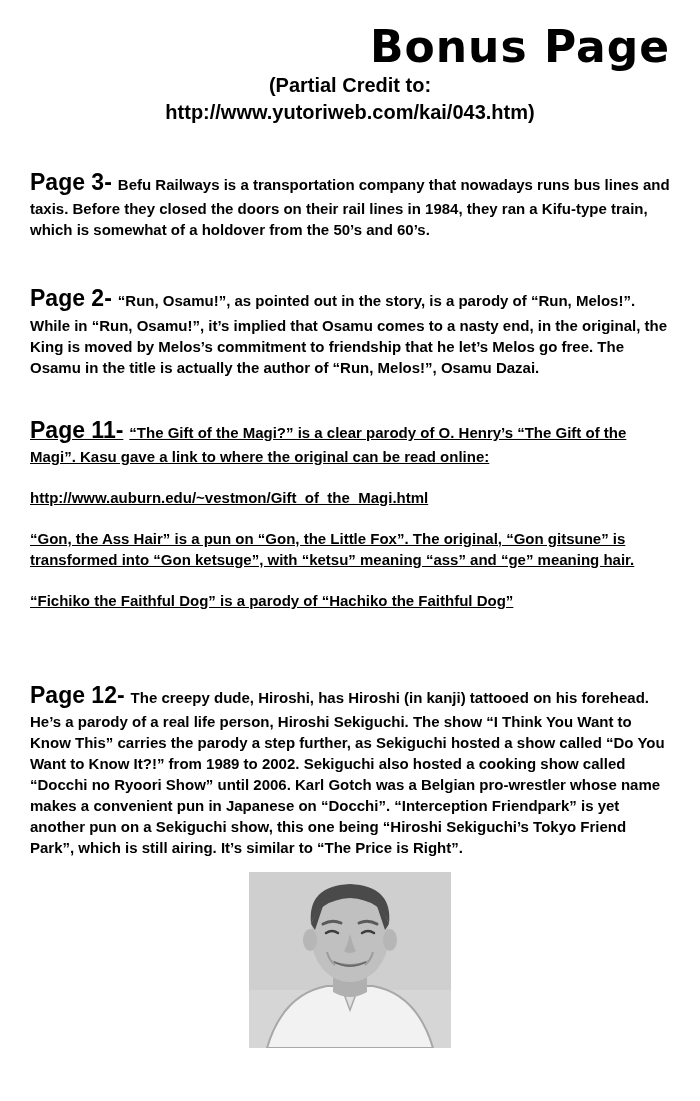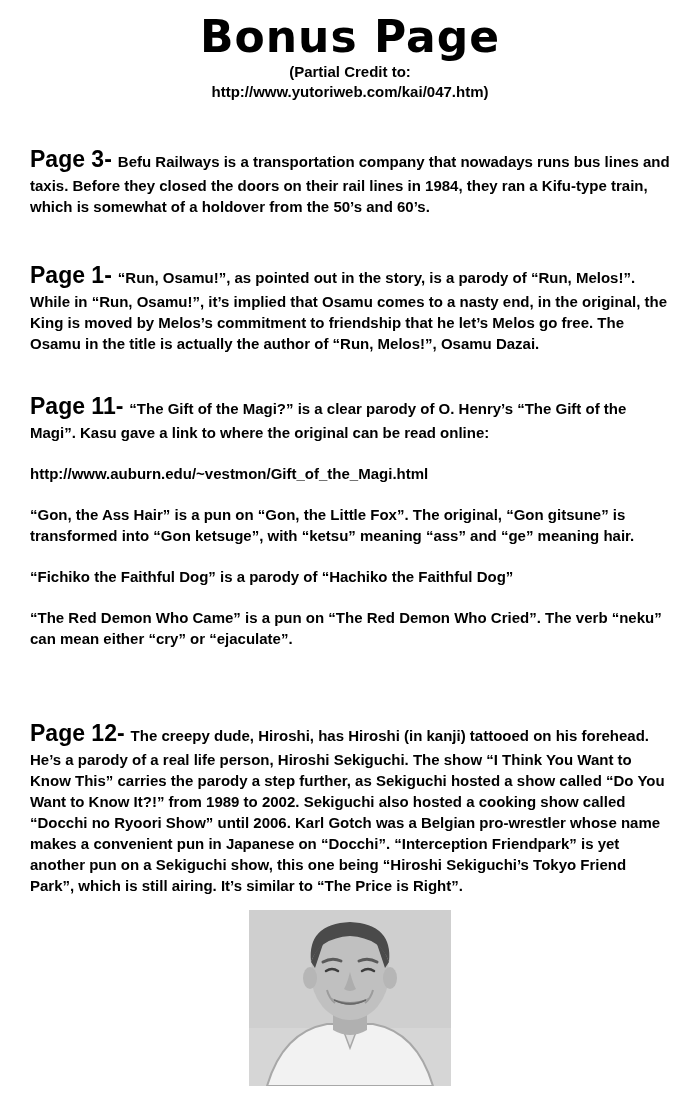--- a/index.html
+++ b/index.html
@@ -16,47 +16,47 @@
     -webkit-font-smoothing: antialiased;
   }
   .page {
     width: 700px;
     min-height: 1101px;
     box-sizing: border-box;
     padding: 10px 30px 20px 30px;
     background: #ffffff;
   }
   .title {
-    text-align: center;
+    text-align: right;
     font-family: "DejaVu Sans", sans-serif;
     font-weight: 800;
     font-size: 44px;
     letter-spacing: 1px;
-    margin: 4px 0 2px 0;
+    margin: 14px 0 2px 0;
     line-height: 1.05;
   }
   .credit {
     text-align: center;
-    font-size: 15px;
+    font-size: 20px;
     font-weight: bold;
     line-height: 1.35;
     margin: 0;
   }
   .section {
     font-size: 15px;
     line-height: 1.4;
     text-align: left;
   }
   .section p {
     margin: 0;
   }
   .sec-5  { margin-top: 20px; }
   .sec-6  { margin-top: 40px; }
   .sec-9  { margin-top: 42px; }
-  .sec-11 { margin-top: 36px; }
+  .sec-11 { margin-top: 36px; text-decoration: underline; }
   .sec-12 { margin-top: 68px; }
   .page-label {
     font-size: 23px;
     font-weight: bold;
     padding-right: 6px;
     vertical-align: baseline;
   }
   .subpara {
     margin-top: 20px !important;
   }
@@ -73,43 +73,42 @@
     filter: grayscale(100%);
   }
 </style>
 </head>
 <body>
 
 <div class="page">
 
   <h1 class="title">Bonus Page</h1>
   <p class="credit">(Partial Credit to:</p>
-  <p class="credit">http://www.yutoriweb.com/kai/047.htm)</p>
+  <p class="credit">http://www.yutoriweb.com/kai/043.htm)</p>
 
 
   <div class="section sec-6">
     <p>
       <span class="page-label">Page 3-</span><span>Befu Railways is a transportation company that nowadays runs bus lines and taxis. Before they closed the doors on their rail lines in 1984, they ran a Kifu-type train, which is somewhat of a holdover from the 50’s and 60’s.</span>
     </p>
   </div>
 
   <div class="section sec-9">
     <p>
-      <span class="page-label">Page 1-</span><span>“Run, Osamu!”, as pointed out in the story, is a parody of “Run, Melos!”. While in “Run, Osamu!”, it’s implied that Osamu comes to a nasty end, in the original, the King is moved by Melos’s commitment to friendship that he let’s Melos go free. The Osamu in the title is actually the author of “Run, Melos!”, Osamu Dazai.</span>
+      <span class="page-label">Page 2-</span><span>“Run, Osamu!”, as pointed out in the story, is a parody of “Run, Melos!”. While in “Run, Osamu!”, it’s implied that Osamu comes to a nasty end, in the original, the King is moved by Melos’s commitment to friendship that he let’s Melos go free. The Osamu in the title is actually the author of “Run, Melos!”, Osamu Dazai.</span>
     </p>
   </div>
 
   <div class="section sec-11">
     <p>
       <span class="page-label">Page 11-</span><span>“The Gift of the Magi?” is a clear parody of O. Henry’s “The Gift of the Magi”. Kasu gave a link to where the original can be read online:</span>
     </p>
     <p class="subpara">http://www.auburn.edu/~vestmon/Gift_of_the_Magi.html</p>
     <p class="subpara">“Gon, the Ass Hair” is a pun on “Gon, the Little Fox”. The original, “Gon gitsune” is transformed into “Gon ketsuge”, with “ketsu” meaning “ass” and “ge” meaning hair.</p>
     <p class="subpara">“Fichiko the Faithful Dog” is a parody of “Hachiko the Faithful Dog”</p>
-    <p class="subpara">“The Red Demon Who Came” is a pun on “The Red Demon Who Cried”. The verb “neku” can mean either “cry” or “ejaculate”.</p>
   </div>
 
   <div class="section sec-12">
     <p>
       <span class="page-label">Page 12-</span><span>The creepy dude, Hiroshi, has Hiroshi (in kanji) tattooed on his forehead. He’s a parody of a real life person, Hiroshi Sekiguchi. The show “I Think You Want to Know This” carries the parody a step further, as Sekiguchi hosted a show called “Do You Want to Know It?!” from 1989 to 2002.  Sekiguchi also hosted a cooking show called “Docchi no Ryoori Show” until 2006. Karl Gotch was a Belgian pro-wrestler whose name makes a convenient pun in Japanese on “Docchi”. “Interception Friendpark” is yet another pun on a Sekiguchi show, this one being “Hiroshi Sekiguchi’s Tokyo Friend Park”, which is still airing. It’s similar to “The Price is Right”.</span>
     </p>
   </div>
 
   <div class="photo-block">
     <span class="photo-frame">

